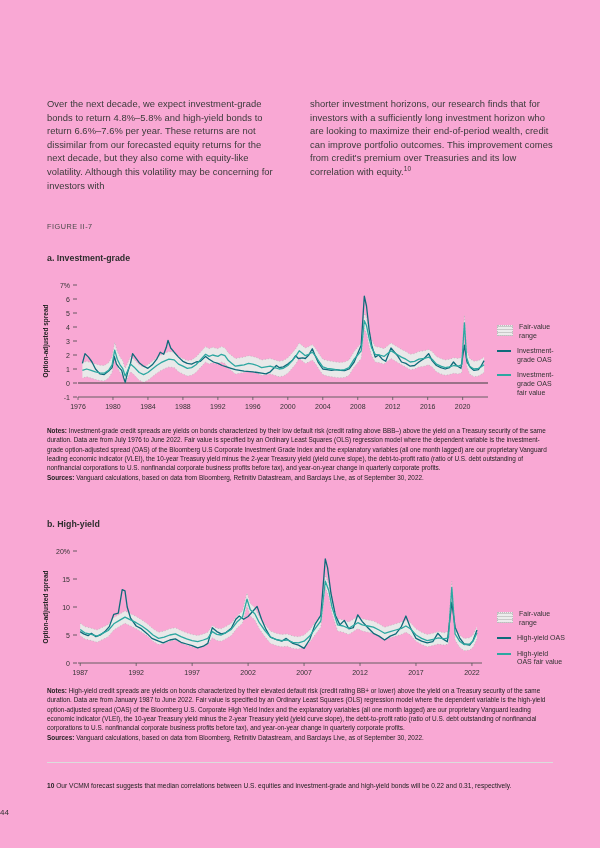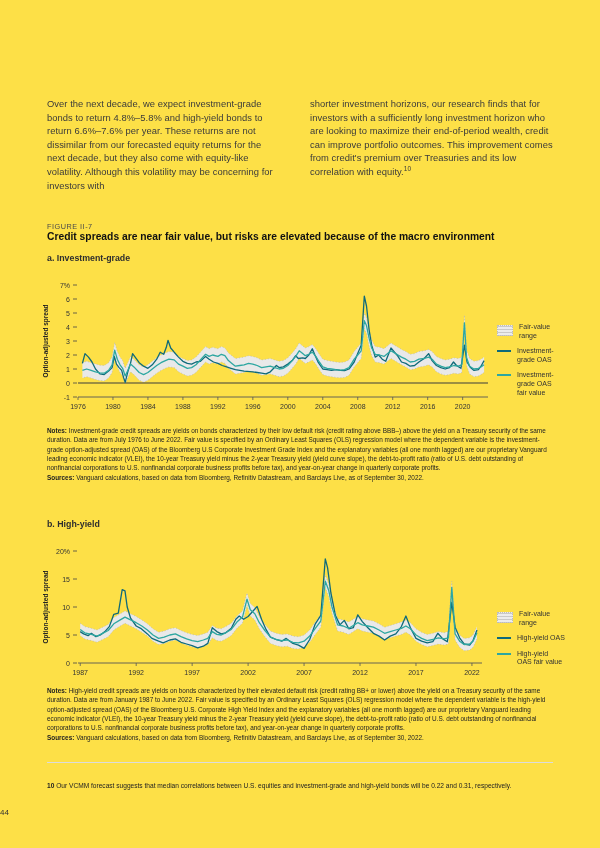--- a/index.html
+++ b/index.html
@@ -1,16 +1,16 @@
 <!DOCTYPE html>
 <html><head>
 <meta charset="utf-8">
 <style>
   html,body{margin:0;padding:0;background:#ffffff;}
-  .page{position:relative;width:600px;height:848px;background:#fde047;overflow:hidden;
+  .page{position:relative;width:600px;height:848px;background:#f9a8d4;overflow:hidden;
         font-family:"Liberation Sans",sans-serif;color:#2e2e2e;}
   .abs{position:absolute;}
   .body-col{font-size:9.4px;line-height:13.6px;color:#3a3a3a;letter-spacing:0.05px;}
   .body-col sup{font-size:6.5px;vertical-align:super;line-height:0;}
   .fig-label{font-size:7.3px;letter-spacing:0.5px;color:#4a4a4a;}
   .fig-title{font-size:10.3px;font-weight:bold;color:#111;white-space:nowrap;}
   .chart-sub{font-size:8.8px;color:#2e2e2e;font-weight:bold;}
   .notes{font-size:6.4px;line-height:9.3px;color:#222;}
   .notes b{font-weight:bold;}
   .notes .src{margin-top:1px;}
@@ -30,21 +30,20 @@
 <body>
 
 <div class="page">
 
   <div class="abs" style="left:47px;top:97px;width:506px;display:flex;">
     <p class="body-col" style="width:228px;margin:0 35px 0 0;">Over the next decade, we expect investment-grade bonds to return 4.8%–5.8% and high-yield bonds to return 6.6%–7.6% per year. These returns are not dissimilar from our forecasted equity returns for the next decade, but they also come with equity-like volatility. Although this volatility may be concerning for investors with</p>
     <p class="body-col" style="width:243px;margin:0;"><span>shorter investment horizons, our research finds that for investors with a sufficiently long investment horizon who are looking to maximize their end-of-period wealth, credit can improve portfolio outcomes. This improvement comes from credit's premium over Treasuries and its low correlation with equity.</span><sup>10</sup></p>
   </div>
 
   <div class="abs fig-label" style="left:47px;top:222px;">FIGURE II-7</div>
-  <div class="abs fig-title" style="left:47px;top:231px;">Credit spreads are near fair value, but risks are elevated because of the macro environment</div>
 
   <div class="abs chart-sub" style="left:47px;top:253px;">a. Investment-grade</div>
   <svg class="abs" id="plot-a" style="left:40px;top:276px;" width="480" height="140">
       <polygon points="42.4,86.7 46.7,85.3 51.1,86.7 55.5,88.1 59.9,89.2 64.2,89.5 68.6,86.7 72.1,81.1 74.7,66.4 77.3,75.5 80.0,81.1 82.6,84.6 85.2,92.3 87.8,86.7 90.5,80.4 93.9,83.2 99.2,88.8 103.6,90.9 107.9,88.8 112.3,85.3 116.7,81.8 121.0,79.0 125.4,76.9 128.9,75.5 134.2,76.2 138.5,80.4 142.9,82.5 147.3,84.6 151.6,83.9 156.0,81.1 160.4,76.2 165.6,70.6 169.1,72.7 172.6,71.3 177.9,72.7 181.4,70.6 184.9,72.0 188.4,76.9 191.9,79.7 195.4,82.5 199.7,81.8 204.1,81.1 208.5,79.7 212.8,80.4 217.2,81.8 221.6,83.9 226.0,83.2 230.3,82.5 234.7,83.9 239.1,85.3 243.4,84.6 247.8,81.8 252.2,76.9 255.7,72.7 259.2,67.1 262.7,69.9 265.3,72.0 268.8,70.6 272.3,68.5 275.8,72.7 279.3,78.3 282.8,83.2 287.1,84.6 291.5,85.3 295.9,86.0 300.3,86.4 304.6,86.0 309.0,83.9 314.2,75.5 317.7,71.3 321.2,67.1 324.3,37.0 326.5,41.9 329.1,54.5 331.7,64.3 335.2,70.6 339.6,71.3 344.0,72.7 351.0,67.1 354.5,69.2 358.0,71.3 361.5,73.4 365.8,75.5 370.2,78.3 374.6,77.6 378.9,75.5 384.2,74.8 388.6,73.4 392.1,75.5 396.4,80.4 400.8,82.5 405.2,83.9 409.5,83.2 413.9,81.8 418.3,82.5 421.8,81.1 424.4,39.1 426.6,74.1 429.6,82.5 434.0,85.3 438.4,84.6 441.0,83.2 444.1,81.1 444.1,96.5 441.0,98.6 438.4,100.0 434.0,100.7 429.6,97.9 426.6,89.5 424.4,54.5 421.8,96.5 418.3,97.9 413.9,97.2 409.5,98.6 405.2,99.3 400.8,97.9 396.4,95.8 392.1,90.9 388.6,88.8 384.2,90.2 378.9,90.9 374.6,93.0 370.2,93.7 365.8,90.9 361.5,88.8 358.0,86.7 354.5,84.6 351.0,82.5 344.0,88.1 339.6,86.7 335.2,86.0 331.7,79.7 329.1,69.9 326.5,57.3 324.3,52.4 321.2,82.5 317.7,86.7 314.2,90.9 309.0,99.3 304.6,101.4 300.3,101.8 295.9,101.4 291.5,100.7 287.1,100.0 282.8,98.6 279.3,93.7 275.8,88.1 272.3,83.9 268.8,86.0 265.3,87.4 262.7,85.3 259.2,82.5 255.7,88.1 252.2,92.3 247.8,97.2 243.4,100.0 239.1,100.7 234.7,99.3 230.3,97.9 226.0,98.6 221.6,99.3 217.2,97.2 212.8,95.8 208.5,95.1 204.1,96.5 199.7,97.2 195.4,97.9 191.9,95.1 188.4,92.3 184.9,87.4 181.4,86.0 177.9,88.1 172.6,86.7 169.1,88.1 165.6,86.0 160.4,91.6 156.0,96.5 151.6,99.3 147.3,100.0 142.9,97.9 138.5,95.8 134.2,91.6 128.9,90.9 125.4,92.3 121.0,94.4 116.7,97.2 112.3,100.7 107.9,104.2 103.6,106.3 99.2,104.2 93.9,98.6 90.5,95.8 87.8,102.1 85.2,107.7 82.6,100.0 80.0,96.5 77.3,90.9 74.7,81.8 72.1,96.5 68.6,102.1 64.2,104.9 59.9,104.6 55.5,103.5 51.1,102.1 46.7,100.7 42.4,102.1" fill="#e9e9e9"></polygon>
       <polyline points="42.4,86.7 46.7,85.3 51.1,86.7 55.5,88.1 59.9,89.2 64.2,89.5 68.6,86.7 72.1,81.1 74.7,66.4 77.3,75.5 80.0,81.1 82.6,84.6 85.2,92.3 87.8,86.7 90.5,80.4 93.9,83.2 99.2,88.8 103.6,90.9 107.9,88.8 112.3,85.3 116.7,81.8 121.0,79.0 125.4,76.9 128.9,75.5 134.2,76.2 138.5,80.4 142.9,82.5 147.3,84.6 151.6,83.9 156.0,81.1 160.4,76.2 165.6,70.6 169.1,72.7 172.6,71.3 177.9,72.7 181.4,70.6 184.9,72.0 188.4,76.9 191.9,79.7 195.4,82.5 199.7,81.8 204.1,81.1 208.5,79.7 212.8,80.4 217.2,81.8 221.6,83.9 226.0,83.2 230.3,82.5 234.7,83.9 239.1,85.3 243.4,84.6 247.8,81.8 252.2,76.9 255.7,72.7 259.2,67.1 262.7,69.9 265.3,72.0 268.8,70.6 272.3,68.5 275.8,72.7 279.3,78.3 282.8,83.2 287.1,84.6 291.5,85.3 295.9,86.0 300.3,86.4 304.6,86.0 309.0,83.9 314.2,75.5 317.7,71.3 321.2,67.1 324.3,37.0 326.5,41.9 329.1,54.5 331.7,64.3 335.2,70.6 339.6,71.3 344.0,72.7 351.0,67.1 354.5,69.2 358.0,71.3 361.5,73.4 365.8,75.5 370.2,78.3 374.6,77.6 378.9,75.5 384.2,74.8 388.6,73.4 392.1,75.5 396.4,80.4 400.8,82.5 405.2,83.9 409.5,83.2 413.9,81.8 418.3,82.5 421.8,81.1 424.4,39.1 426.6,74.1 429.6,82.5 434.0,85.3 438.4,84.6 441.0,83.2 444.1,81.1" fill="none" stroke="#b3b3b3" stroke-width="0.7" stroke-dasharray="1 2"></polyline>
       <polyline points="444.1,96.5 441.0,98.6 438.4,100.0 434.0,100.7 429.6,97.9 426.6,89.5 424.4,54.5 421.8,96.5 418.3,97.9 413.9,97.2 409.5,98.6 405.2,99.3 400.8,97.9 396.4,95.8 392.1,90.9 388.6,88.8 384.2,90.2 378.9,90.9 374.6,93.0 370.2,93.7 365.8,90.9 361.5,88.8 358.0,86.7 354.5,84.6 351.0,82.5 344.0,88.1 339.6,86.7 335.2,86.0 331.7,79.7 329.1,69.9 326.5,57.3 324.3,52.4 321.2,82.5 317.7,86.7 314.2,90.9 309.0,99.3 304.6,101.4 300.3,101.8 295.9,101.4 291.5,100.7 287.1,100.0 282.8,98.6 279.3,93.7 275.8,88.1 272.3,83.9 268.8,86.0 265.3,87.4 262.7,85.3 259.2,82.5 255.7,88.1 252.2,92.3 247.8,97.2 243.4,100.0 239.1,100.7 234.7,99.3 230.3,97.9 226.0,98.6 221.6,99.3 217.2,97.2 212.8,95.8 208.5,95.1 204.1,96.5 199.7,97.2 195.4,97.9 191.9,95.1 188.4,92.3 184.9,87.4 181.4,86.0 177.9,88.1 172.6,86.7 169.1,88.1 165.6,86.0 160.4,91.6 156.0,96.5 151.6,99.3 147.3,100.0 142.9,97.9 138.5,95.8 134.2,91.6 128.9,90.9 125.4,92.3 121.0,94.4 116.7,97.2 112.3,100.7 107.9,104.2 103.6,106.3 99.2,104.2 93.9,98.6 90.5,95.8 87.8,102.1 85.2,107.7 82.6,100.0 80.0,96.5 77.3,90.9 74.7,81.8 72.1,96.5 68.6,102.1 64.2,104.9 59.9,104.6 55.5,103.5 51.1,102.1 46.7,100.7 42.4,102.1" fill="none" stroke="#b3b3b3" stroke-width="0.7" stroke-dasharray="1 2"></polyline>
       <line x1="38" x2="448" y1="107" y2="107" stroke="#3c3c3c" stroke-width="1.2"></line>
       <polyline points="42.4,87.4 45.0,77.6 48.5,81.1 52.0,86.0 55.5,93.0 59.9,97.9 64.2,98.6 68.6,95.1 72.1,91.6 74.3,80.4 76.5,88.1 79.1,91.6 81.7,94.4 83.5,101.4 85.2,106.3 87.8,95.8 90.5,87.4 92.6,77.6 95.7,81.8 99.2,86.7 103.6,90.2 107.9,92.3 112.3,88.8 116.7,83.2 120.2,76.2 123.7,78.3 126.3,71.3 128.0,64.3 130.7,72.0 134.2,76.2 138.5,81.1 142.9,85.3 147.3,87.4 151.6,88.1 156.0,86.0 160.4,85.3 165.6,80.4 169.1,83.2 173.5,86.0 177.9,87.4 182.2,89.5 186.6,90.9 191.0,92.3 195.4,93.7 199.7,94.4 204.1,95.1 212.8,95.8 217.2,96.5 221.6,97.2 226.0,97.9 230.3,95.8 236.4,89.5 239.1,91.6 243.4,90.9 247.8,88.1 252.2,84.6 255.7,79.7 258.3,82.5 262.7,81.8 265.3,82.5 268.8,79.0 272.3,72.7 274.9,79.0 278.4,86.7 282.8,93.0 287.1,93.7 291.5,94.4 295.9,93.7 300.3,94.4 304.6,94.7 309.0,93.0 314.2,86.0 317.7,77.6 321.2,69.2 324.3,20.2 326.5,30.0 329.1,53.8 331.7,69.2 335.2,81.1 338.7,79.0 342.2,83.2 345.7,85.3 351.0,72.0 354.5,76.2 358.0,80.4 361.5,86.0 365.8,87.4 370.2,90.2 374.6,89.5 378.9,86.0 384.2,82.5 388.6,77.6 392.1,84.6 396.4,89.5 400.8,91.6 405.2,93.0 409.5,91.6 413.5,86.0 416.5,89.5 420.9,92.3 424.4,69.2 427.0,86.0 430.5,91.6 434.0,94.4 438.4,93.7 441.0,90.2 444.1,84.6" fill="none" stroke="#0f6a7a" stroke-width="1.3" stroke-linejoin="round"></polyline>
       <polyline points="42.4,94.4 46.7,93.0 51.1,94.4 55.5,95.8 59.9,96.9 64.2,97.2 68.6,94.4 72.1,88.8 74.7,74.1 77.3,83.2 80.0,88.8 82.6,92.3 85.2,100.0 87.8,94.4 90.5,88.1 93.9,90.9 99.2,96.5 103.6,98.6 107.9,96.5 112.3,93.0 116.7,89.5 121.0,86.7 125.4,84.6 128.9,83.2 134.2,83.9 138.5,88.1 142.9,90.2 147.3,92.3 151.6,91.6 156.0,88.8 160.4,83.9 165.6,78.3 169.1,80.4 172.6,79.0 177.9,80.4 181.4,78.3 184.9,79.7 188.4,84.6 191.9,87.4 195.4,90.2 199.7,89.5 204.1,88.8 208.5,87.4 212.8,88.1 217.2,89.5 221.6,91.6 226.0,90.9 230.3,90.2 234.7,91.6 239.1,93.0 243.4,92.3 247.8,89.5 252.2,84.6 255.7,80.4 259.2,74.8 262.7,77.6 265.3,79.7 268.8,78.3 272.3,76.2 275.8,80.4 279.3,86.0 282.8,90.9 287.1,92.3 291.5,93.0 295.9,93.7 300.3,94.1 304.6,93.7 309.0,91.6 314.2,83.2 317.7,79.0 321.2,74.8 324.3,44.7 326.5,49.6 329.1,62.2 331.7,72.0 335.2,78.3 339.6,79.0 344.0,80.4 351.0,74.8 354.5,76.9 358.0,79.0 361.5,81.1 365.8,83.2 370.2,86.0 374.6,85.3 378.9,83.2 384.2,82.5 388.6,81.1 392.1,83.2 396.4,88.1 400.8,90.2 405.2,91.6 409.5,90.9 413.9,89.5 418.3,90.2 421.8,88.8 424.4,46.8 426.6,81.8 429.6,90.2 434.0,93.0 438.4,92.3 441.0,90.9 444.1,88.8" fill="none" stroke="#2da7a1" stroke-width="1.3" stroke-linejoin="round"></polyline>
       <line x1="38" x2="448" y1="121" y2="121" stroke="#555555" stroke-width="0.9"></line>

